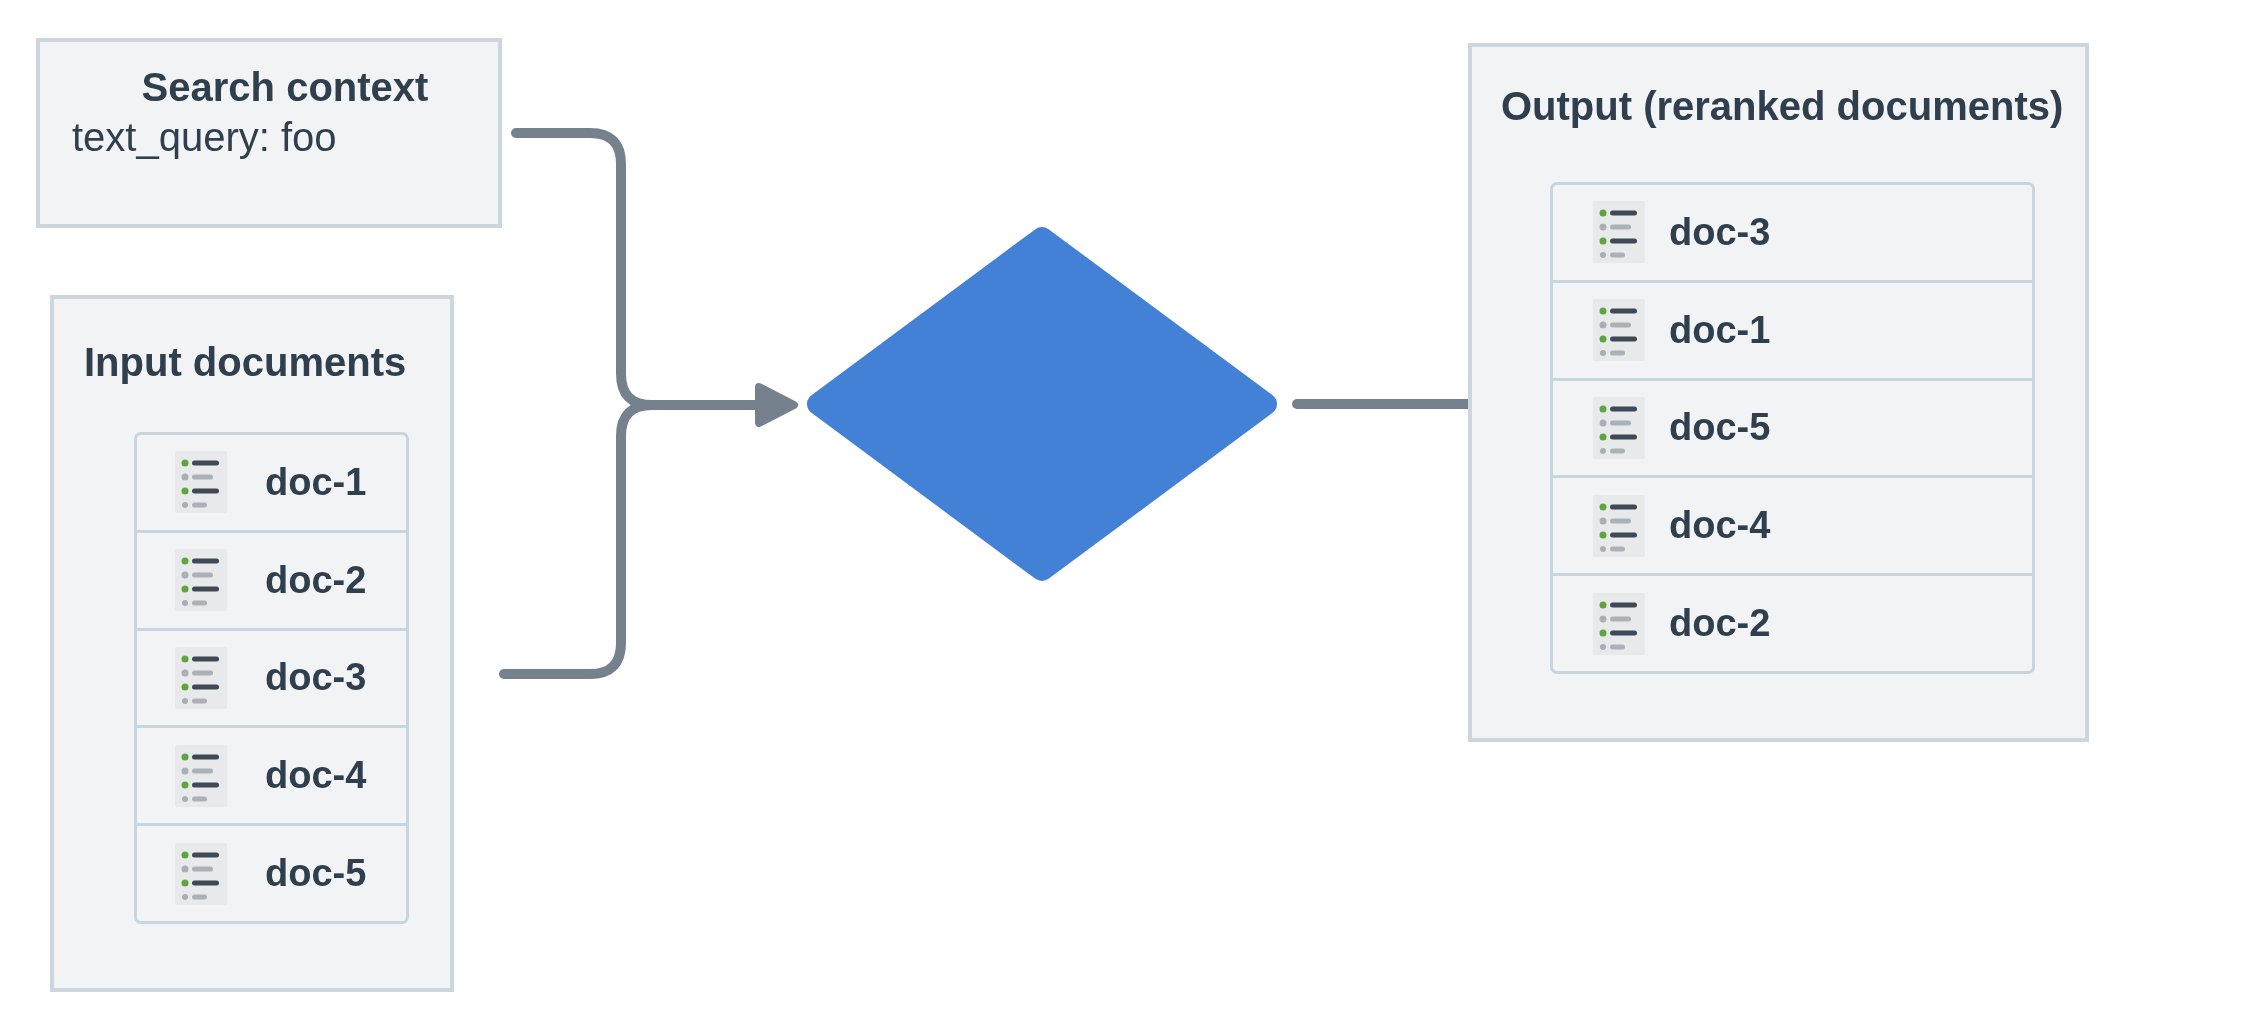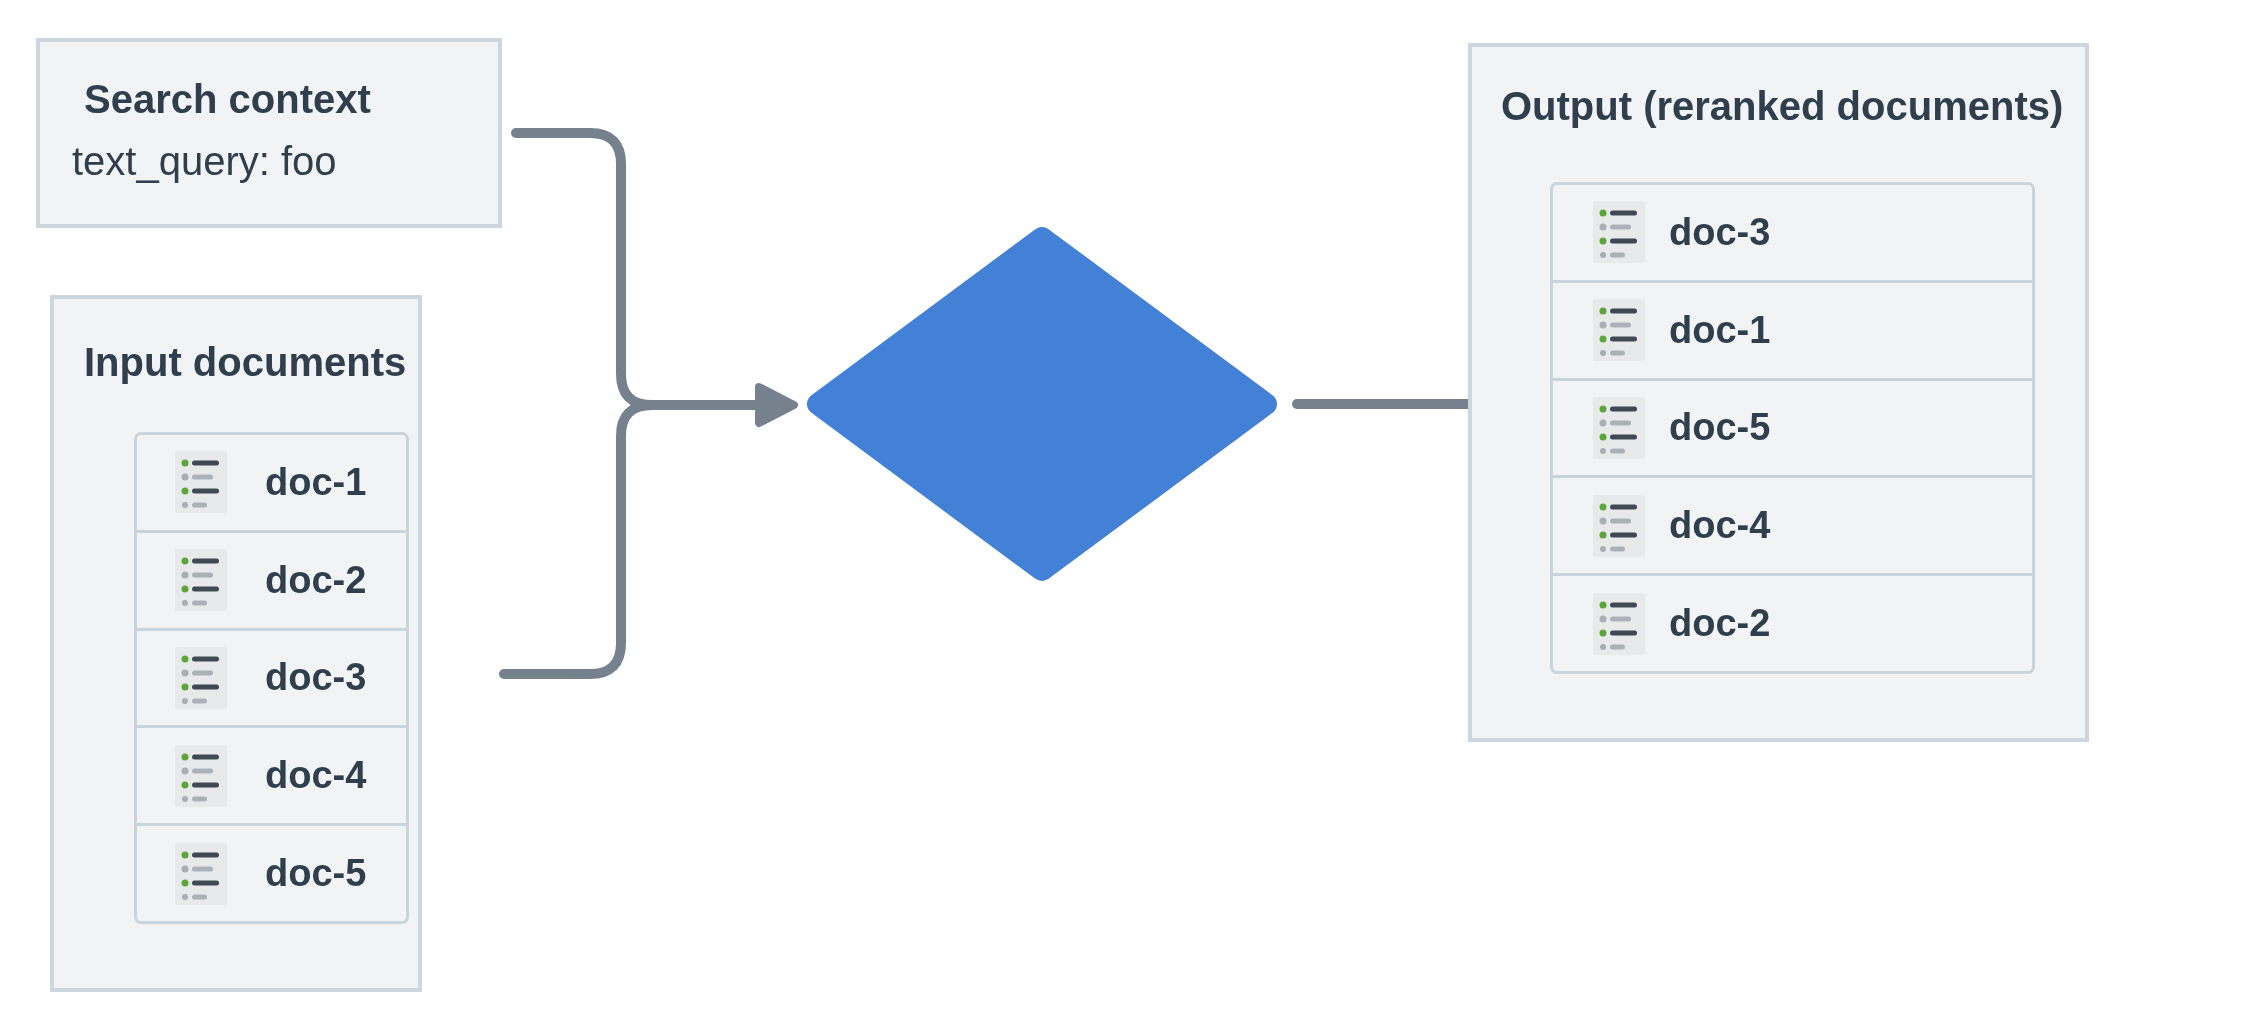--- a/index.html
+++ b/index.html
@@ -27,24 +27,24 @@
     box-sizing:border-box;
   }
   .panel-title{
     font-weight:bold;
     font-size:40px;
     line-height:50px;
     color:var(--ink);
     white-space:nowrap;
   }
   #search-box{left:36px;top:38px;width:466px;height:190px;padding:20px 0 0 32px;}
-  #search-box .panel-title{margin:12px;}
+  #search-box .panel-title{margin:0;text-align:center;}
   .query-text{font-size:40px;line-height:50px;white-space:nowrap;}
 
-  #input-box{left:50px;top:295px;width:372px;height:697px;padding:38px 0 0 30px;}
+  #input-box{left:50px;top:295px;width:404px;height:697px;padding:38px 0 0 30px;}
   #output-box{left:1468px;top:43px;width:621px;height:699px;padding:34px 0 0 29px;}
 
   .doc-list{
     position:absolute;
     background:var(--box-bg);
     border:3px solid var(--list-border);
     border-radius:7px;
     box-sizing:border-box;
     display:flex;
     flex-direction:column;

